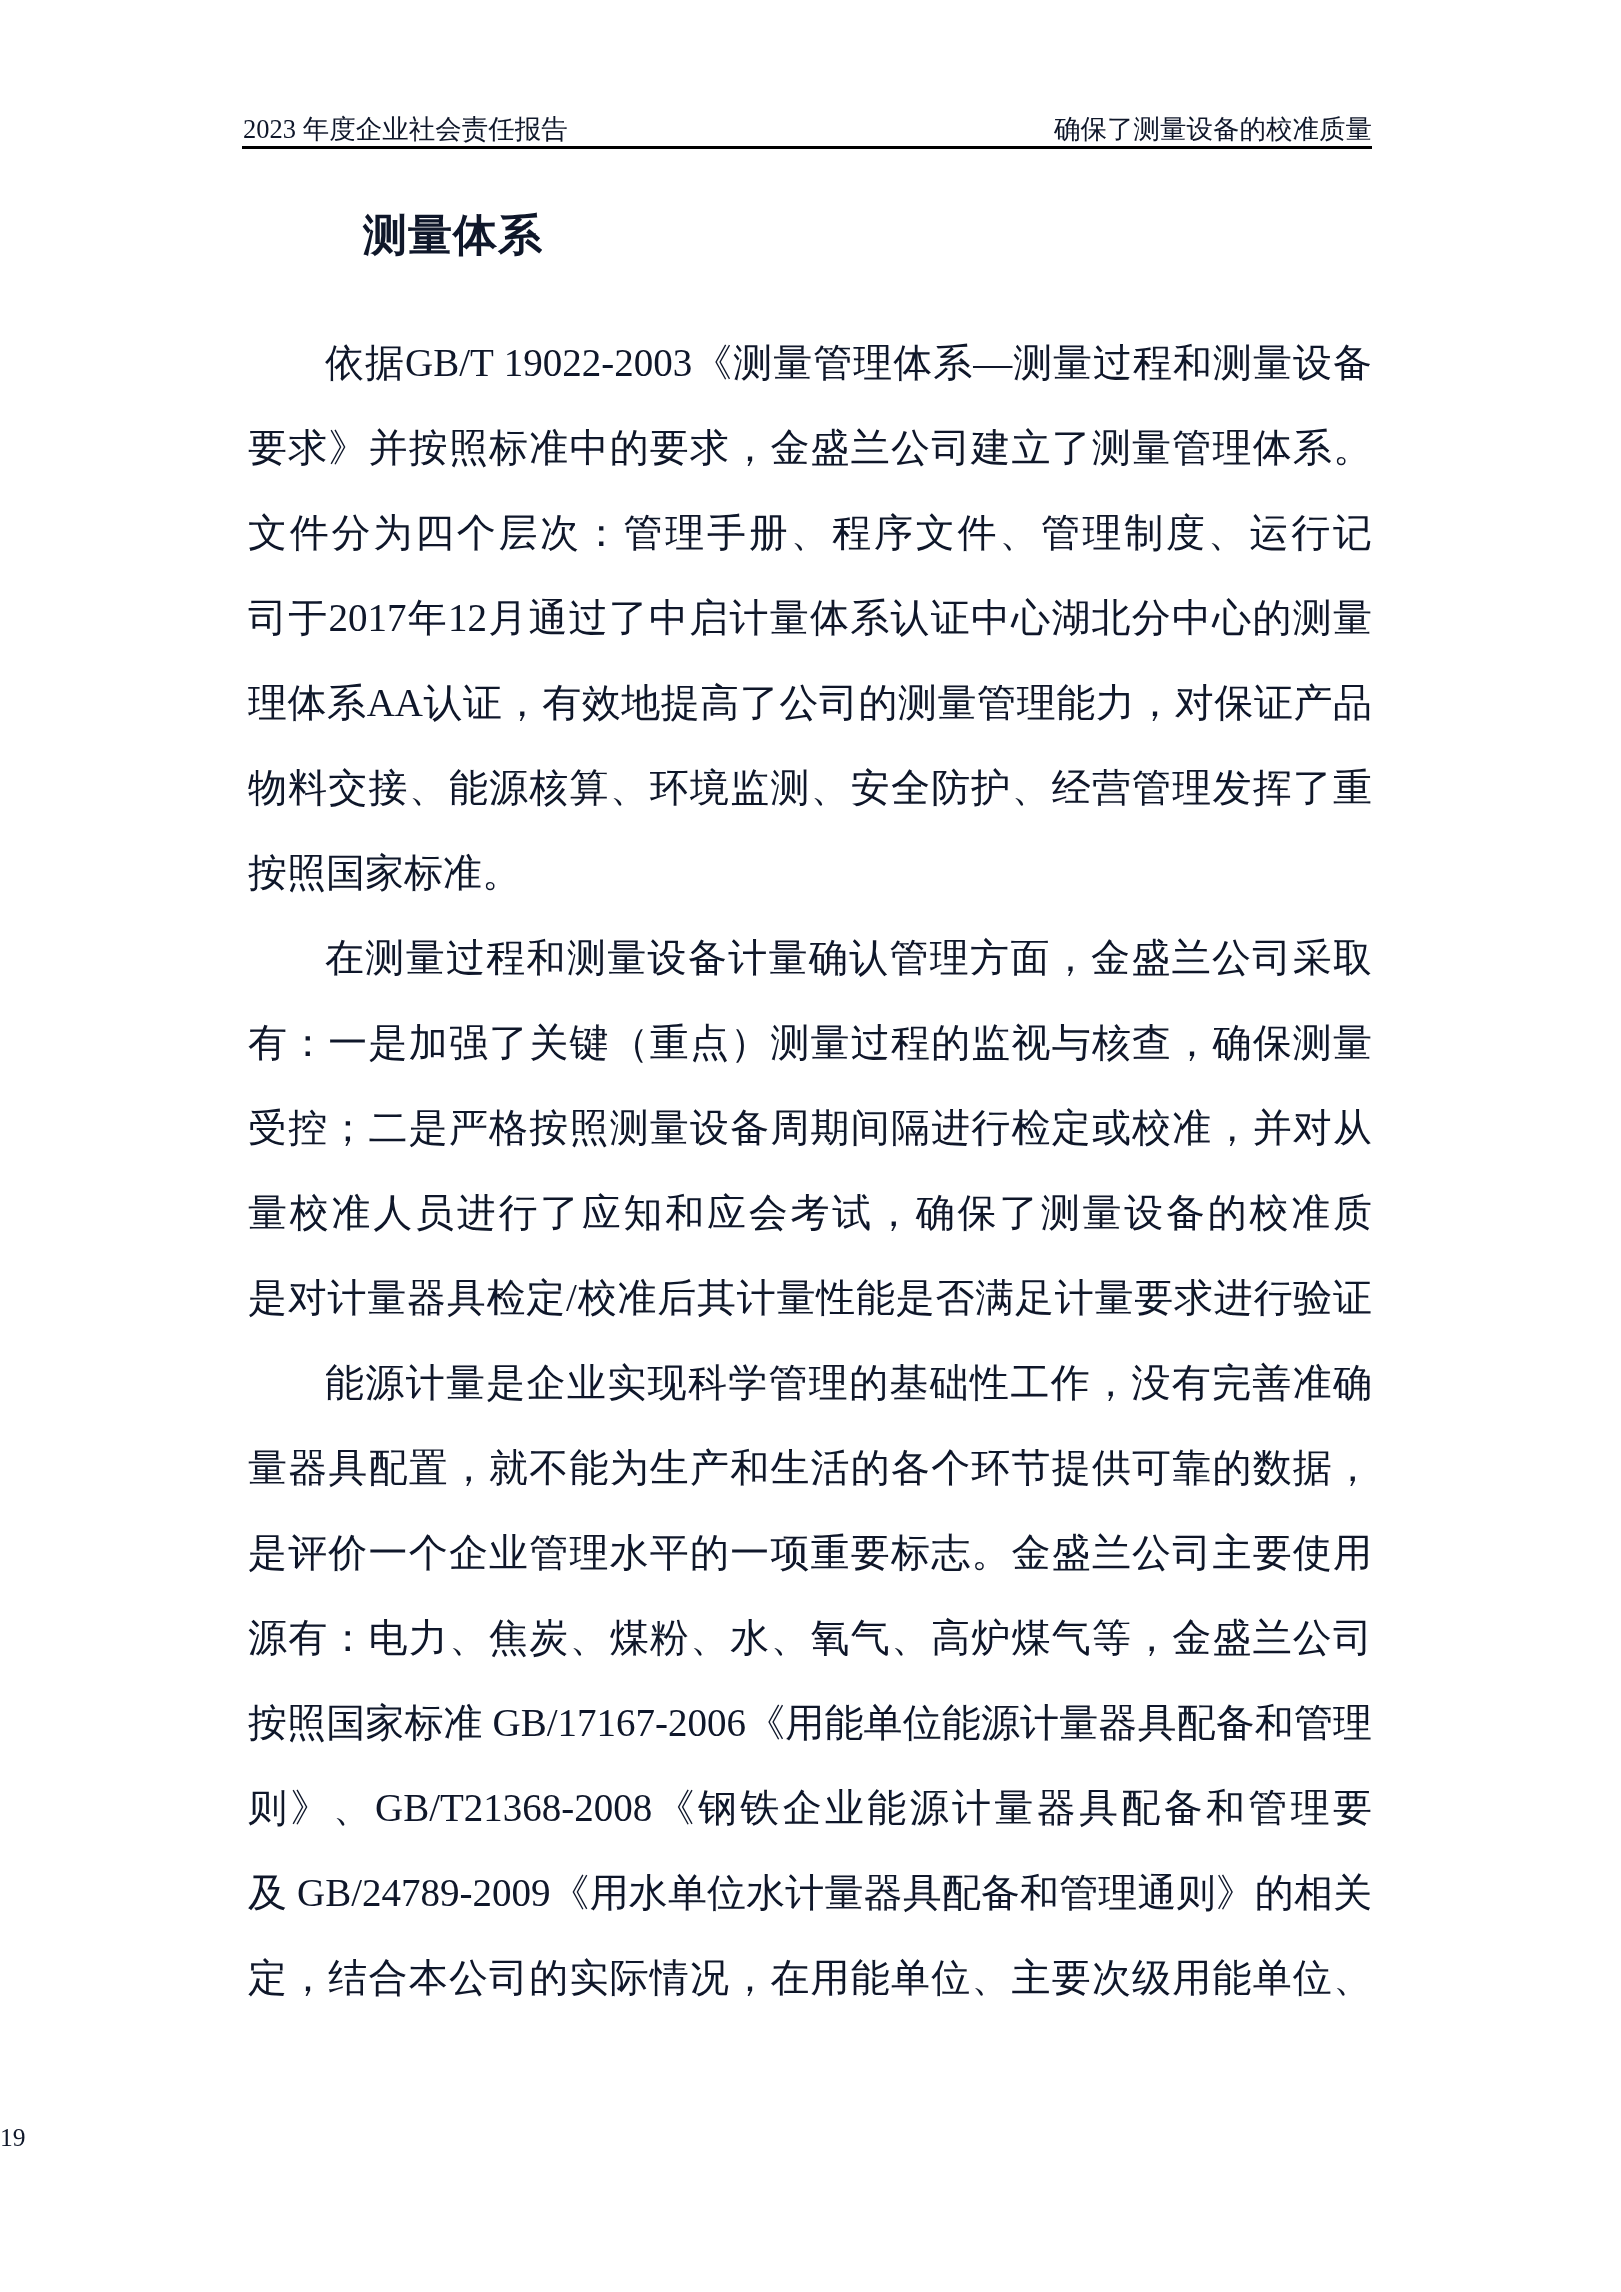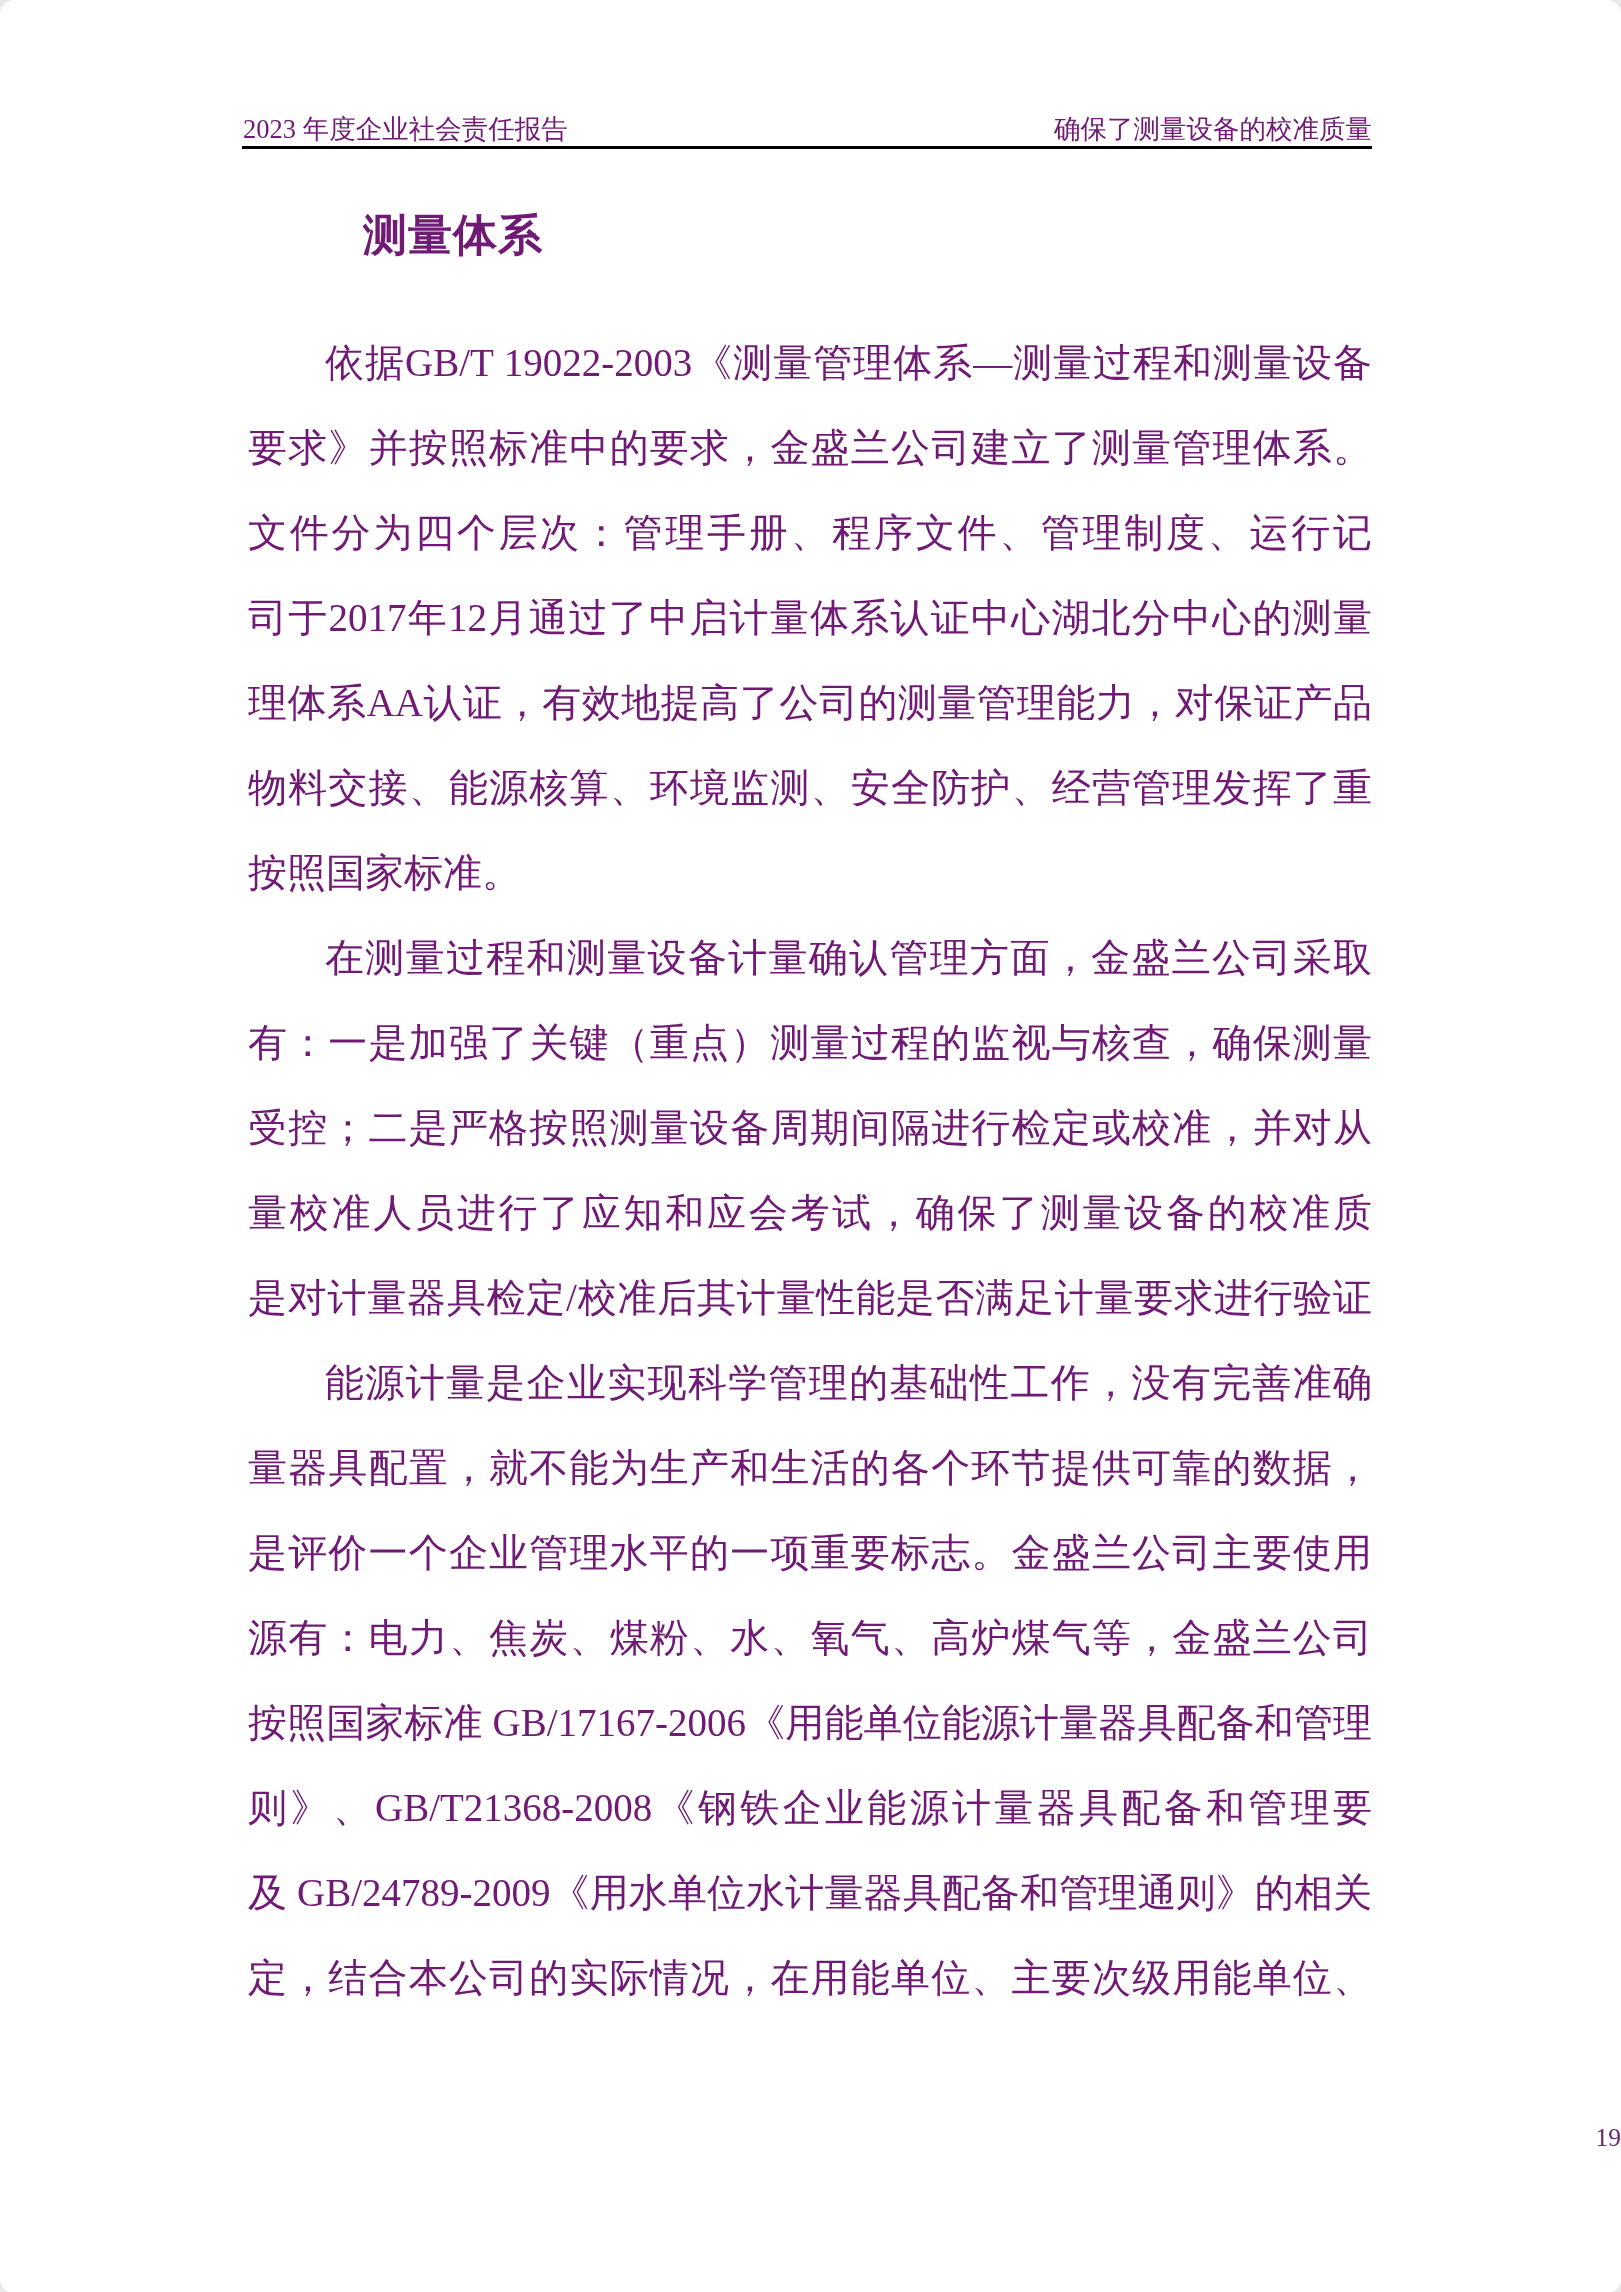--- a/index.html
+++ b/index.html
@@ -2,23 +2,22 @@
 <html><head>
 <meta charset="utf-8">
 <style>
   html, body { margin: 0; padding: 0; background: #e8e8e8; }
   .page {
     position: relative;
     width: 1621px;
     height: 2293px;
     background: #ffffff;
     font-family: "Liberation Serif", serif;
-    color: #701a75;
+    color: #0f172a;
     overflow: hidden;
-    border-radius: 14px;
   }
   .header {
     position: absolute;
     left: 243px;
     top: 114px;
     width: 1129px;
     display: flex;
     justify-content: space-between;
     align-items: flex-end;
     font-size: 26.5px;
@@ -57,21 +56,21 @@
     text-align: justify;
     overflow: hidden;
   }
   .line.fill { text-align-last: justify; }
   .line.first { text-indent: 77px; }
   .footer {
     position: absolute;
     left: 0;
     top: 2123px;
     width: 100%;
-    text-align: right;
+    text-align: left;
     font-size: 25.5px;
     line-height: 29px;
   }
 </style>
 </head>
 <body>
 
 <div class="page">
 
   <div class="header">

